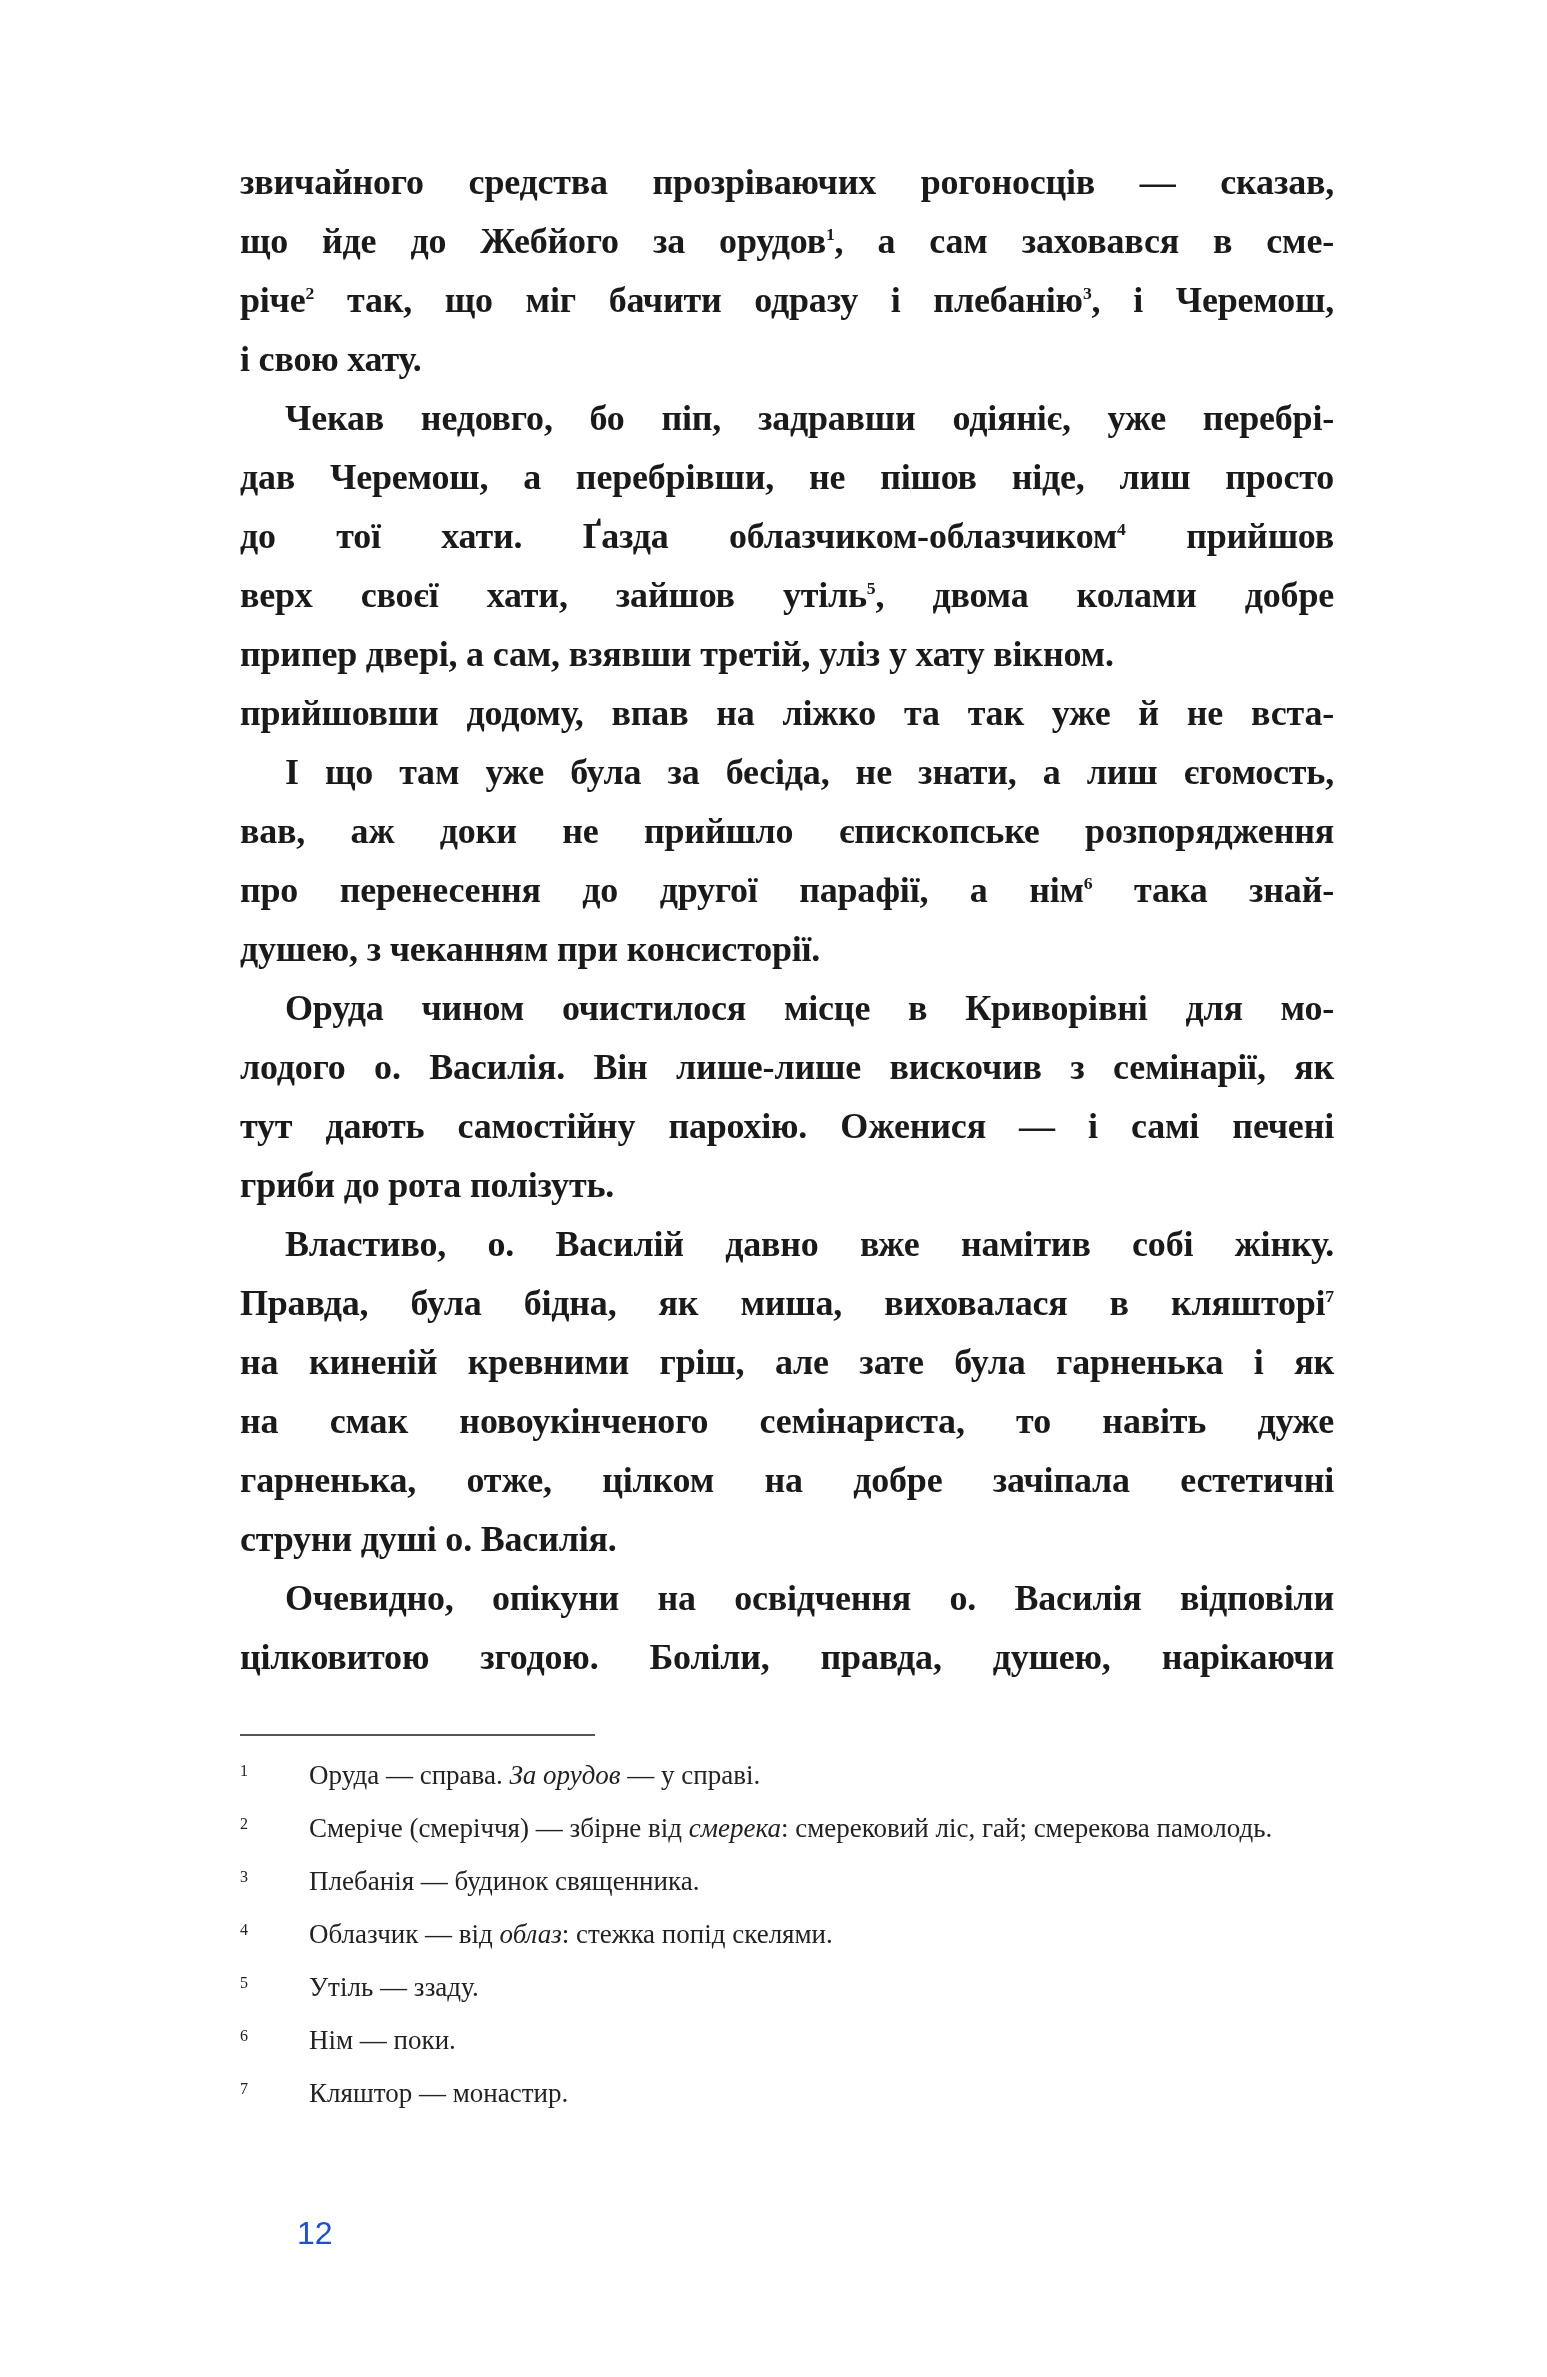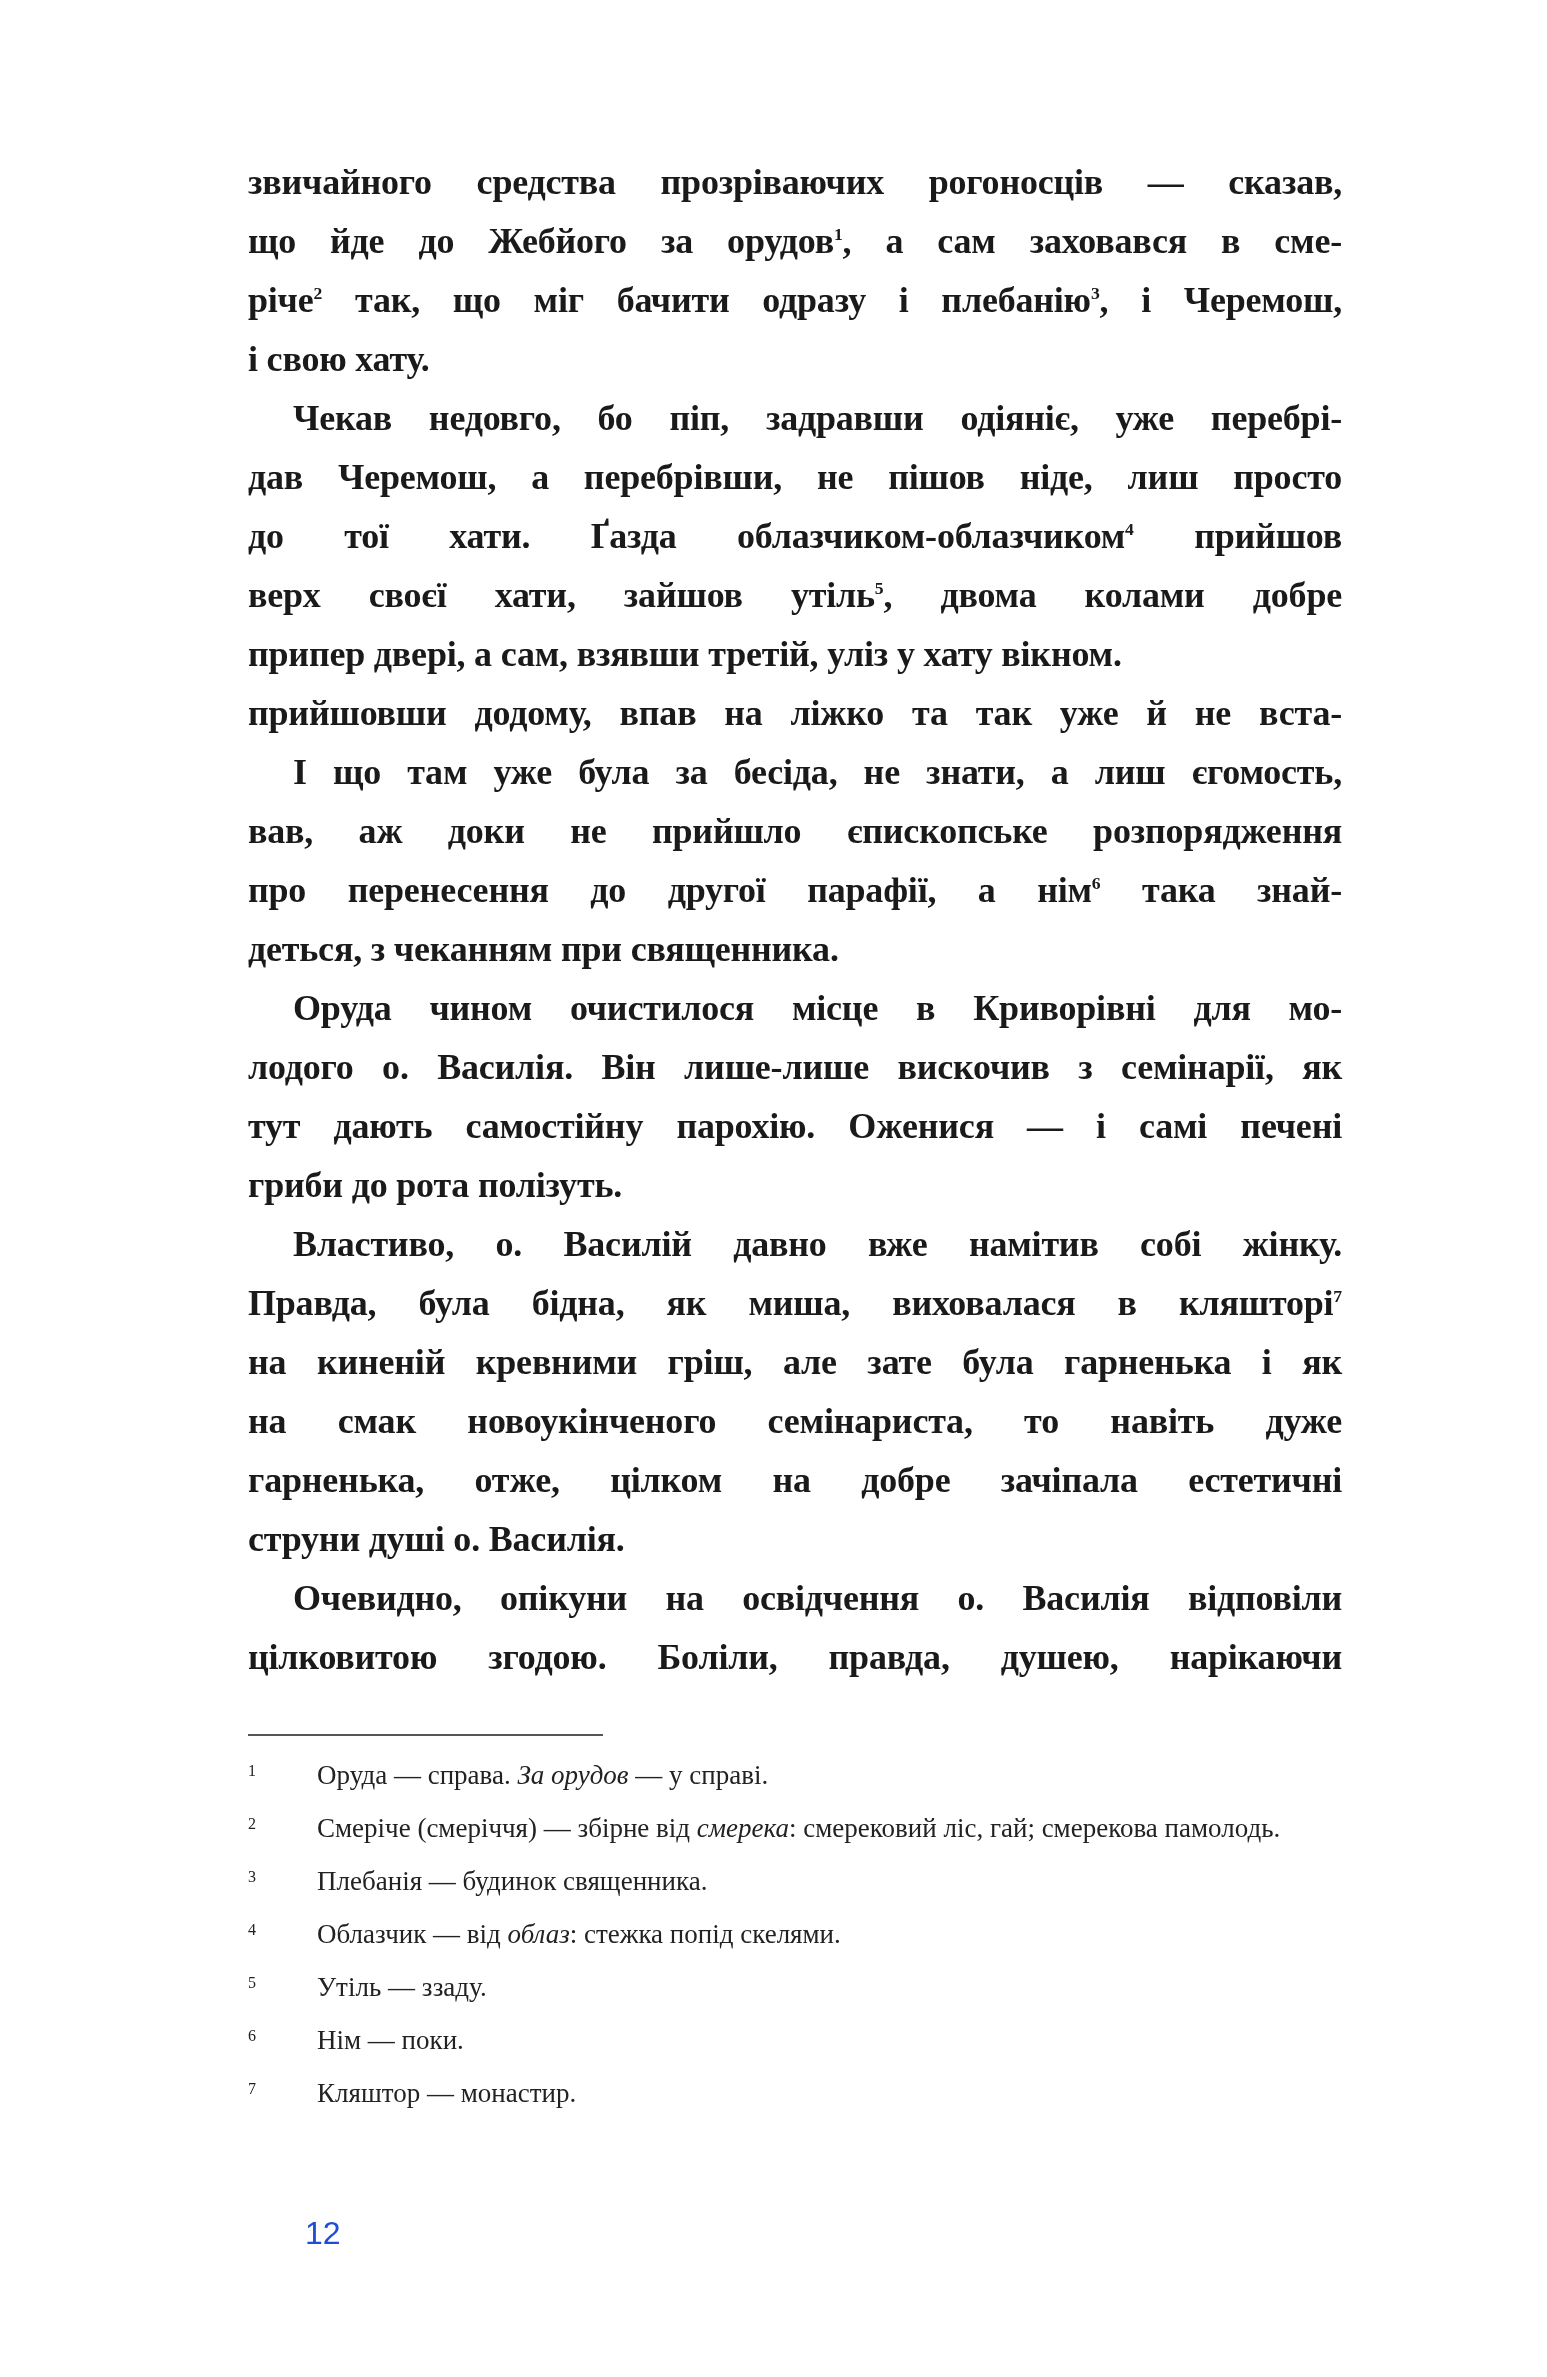--- a/index.html
+++ b/index.html
@@ -1,17 +1,17 @@
 <!DOCTYPE html>
 <html style="font-size:13px"><head>
 <meta charset="utf-8">
 <style>
   html, body { margin:0; padding:0; background:#ffffff; }
   body { width:1547px; height:2377px; position:relative; overflow:hidden; color:#1a1a1a; }
-  .page { position:absolute; left:8px; top:0; width:1255px; height:2377px; background:#fff; }
+  .page { position:absolute; left:0; top:0; width:1255px; height:2377px; background:#fff; }
   .body-text {
     position:absolute; left:240px; top:153px; width:1094px;
     font-family:"Liberation Serif", "DejaVu Serif", serif;
     font-size:36px; line-height:59px; text-align:justify;
     font-weight:bold; letter-spacing:-0.2px;
   }
   .line { display:block; white-space:nowrap; text-align-last:justify; height:59px; }
   .line.last { text-align-last:left; }
   .line.indent { padding-left:45px; }
   sup { font-size:17.7px; line-height:0; vertical-align:super; }
@@ -39,21 +39,21 @@
       <span class="line last"><span>і свою хату.</span></span>
       <span class="line indent"><span>Чекав недовго, бо піп, задравши одіяніє, уже перебрі-</span></span>
       <span class="line"><span>дав Черемош, а перебрівши, не пішов ніде, лиш просто</span></span>
       <span class="line"><span>до тої хати. Ґазда облазчиком-облазчиком</span><sup>4</sup><span> прийшов</span></span>
       <span class="line"><span>верх своєї хати, зайшов утіль</span><sup>5</sup><span>, двома колами добре</span></span>
       <span class="line last"><span>припер двері, а сам, взявши третій, уліз у хату вікном.</span></span>
       <span class="line"><span>прийшовши додому, впав на ліжко та так уже й не вста-</span></span>
       <span class="line indent"><span>І що там уже була за бесіда, не знати, а лиш єгомость,</span></span>
       <span class="line"><span>вав, аж доки не прийшло єпископське розпорядження</span></span>
       <span class="line"><span>про перенесення до другої парафії, а нім</span><sup>6</sup><span> така знай-</span></span>
-      <span class="line last"><span>деться, з чеканням при священника.</span></span>
+      <span class="line last"><span>душею, з чеканням при консисторії.</span></span>
       <span class="line indent"><span>Оруда чином очистилося місце в Криворівні для мо-</span></span>
       <span class="line"><span>лодого о. Василія. Він лише-лише вискочив з семінарії, як</span></span>
       <span class="line"><span>тут дають самостійну парохію. Оженися — і самі печені</span></span>
       <span class="line last"><span>гриби до рота полізуть.</span></span>
       <span class="line indent"><span>Властиво, о. Василій давно вже намітив собі жінку.</span></span>
       <span class="line"><span>Правда, була бідна, як миша, виховалася в кляшторі</span><sup>7</sup><span></span></span>
       <span class="line"><span>на киненій кревними гріш, але зате була гарненька і як</span></span>
       <span class="line"><span>на смак новоукінченого семінариста, то навіть дуже</span></span>
       <span class="line"><span>гарненька, отже, цілком на добре зачіпала естетичні</span></span>
       <span class="line last"><span>струни душі о. Василія.</span></span>

